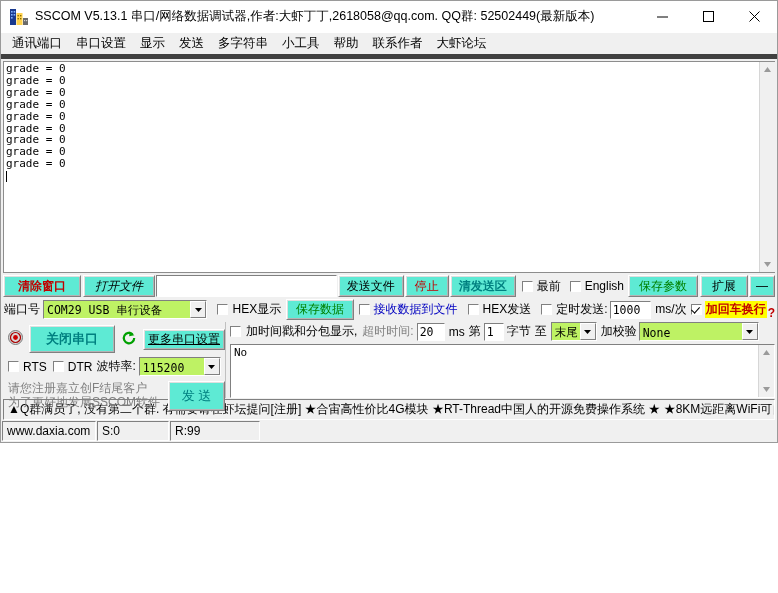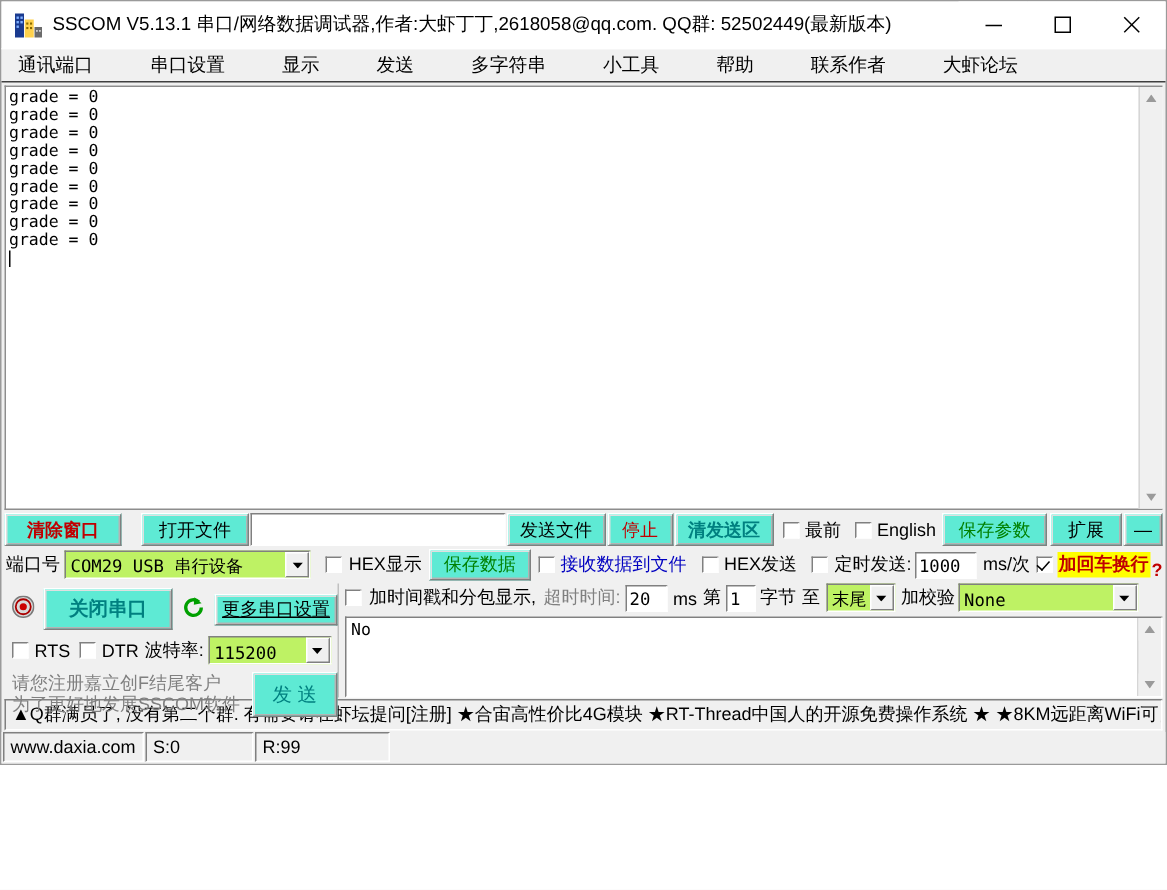--- a/index.html
+++ b/index.html
@@ -11,21 +11,21 @@
     width: 778px;
     height: 593px;
     font-family: "Liberation Sans", sans-serif;
     font-size: 12px;
     overflow: hidden;
     -webkit-font-smoothing: none;
   }
   .app {
     position: relative;
     width: 778px;
-    height: 510px;
+    height: 443px;
     box-sizing: border-box;
     border: 1px solid #9a9a9a;
     background: #f0f0f0;
     display: flex;
     flex-direction: column;
   }
 
   
   .titlebar {
     height: 31px;
@@ -64,24 +64,23 @@
     background: #ffffff;
   }
   .win-btn svg { display: block; }
 
   
   .menubar {
     height: 21px;
     background: #f0f0f0;
     display: flex;
     align-items: center;
-    border-bottom: 1px solid #404040;
+    border-bottom: 5px solid #404040;
     padding-left: 4px;
     flex: 0 0 auto;
-    gap: 24px;
   }
   .menu-item {
     font-size: 12.5px;
     color: #000;
     padding: 2px 7px;
     white-space: nowrap;
     cursor: default;
   }
 
   
@@ -415,21 +414,21 @@
       <div class="sb-arrow">
         <svg width="7" height="5" viewBox="0 0 7 5">
             <path d="M3.5 5 L0 0 L7 0 Z" fill="#9a9a9a"></path>
           </svg>
       </div>
     </div>
   </div>
 
   <div class="bar1">
     <div class="btn3d" style="width:68px;font-weight:bold;color:#c00000;">清除窗口</div>
-    <div class="btn3d" style="width:62px;margin-left:13px;">打开文件</div>
+    <div class="btn3d" style="width:62px;margin-left:2px;font-style:italic;">打开文件</div>
     <div class="field fileinput"></div>
     <div class="btn3d" style="width:56px;">发送文件</div>
     <div class="btn3d" style="width:34px;color:#c00000;margin-left:1px;">停止</div>
     <div class="btn3d" style="width:56px;color:#008080;font-weight:bold;margin-left:1px;">清发送区</div>
     <div class="cbox-group" style="margin-left:6px;margin-right:4px;">
       <span class="chk"></span>
       <span class="lbl">最前</span>
     </div>
     <div class="cbox-group" style="margin-right:4px;">
       <span class="chk"></span>

